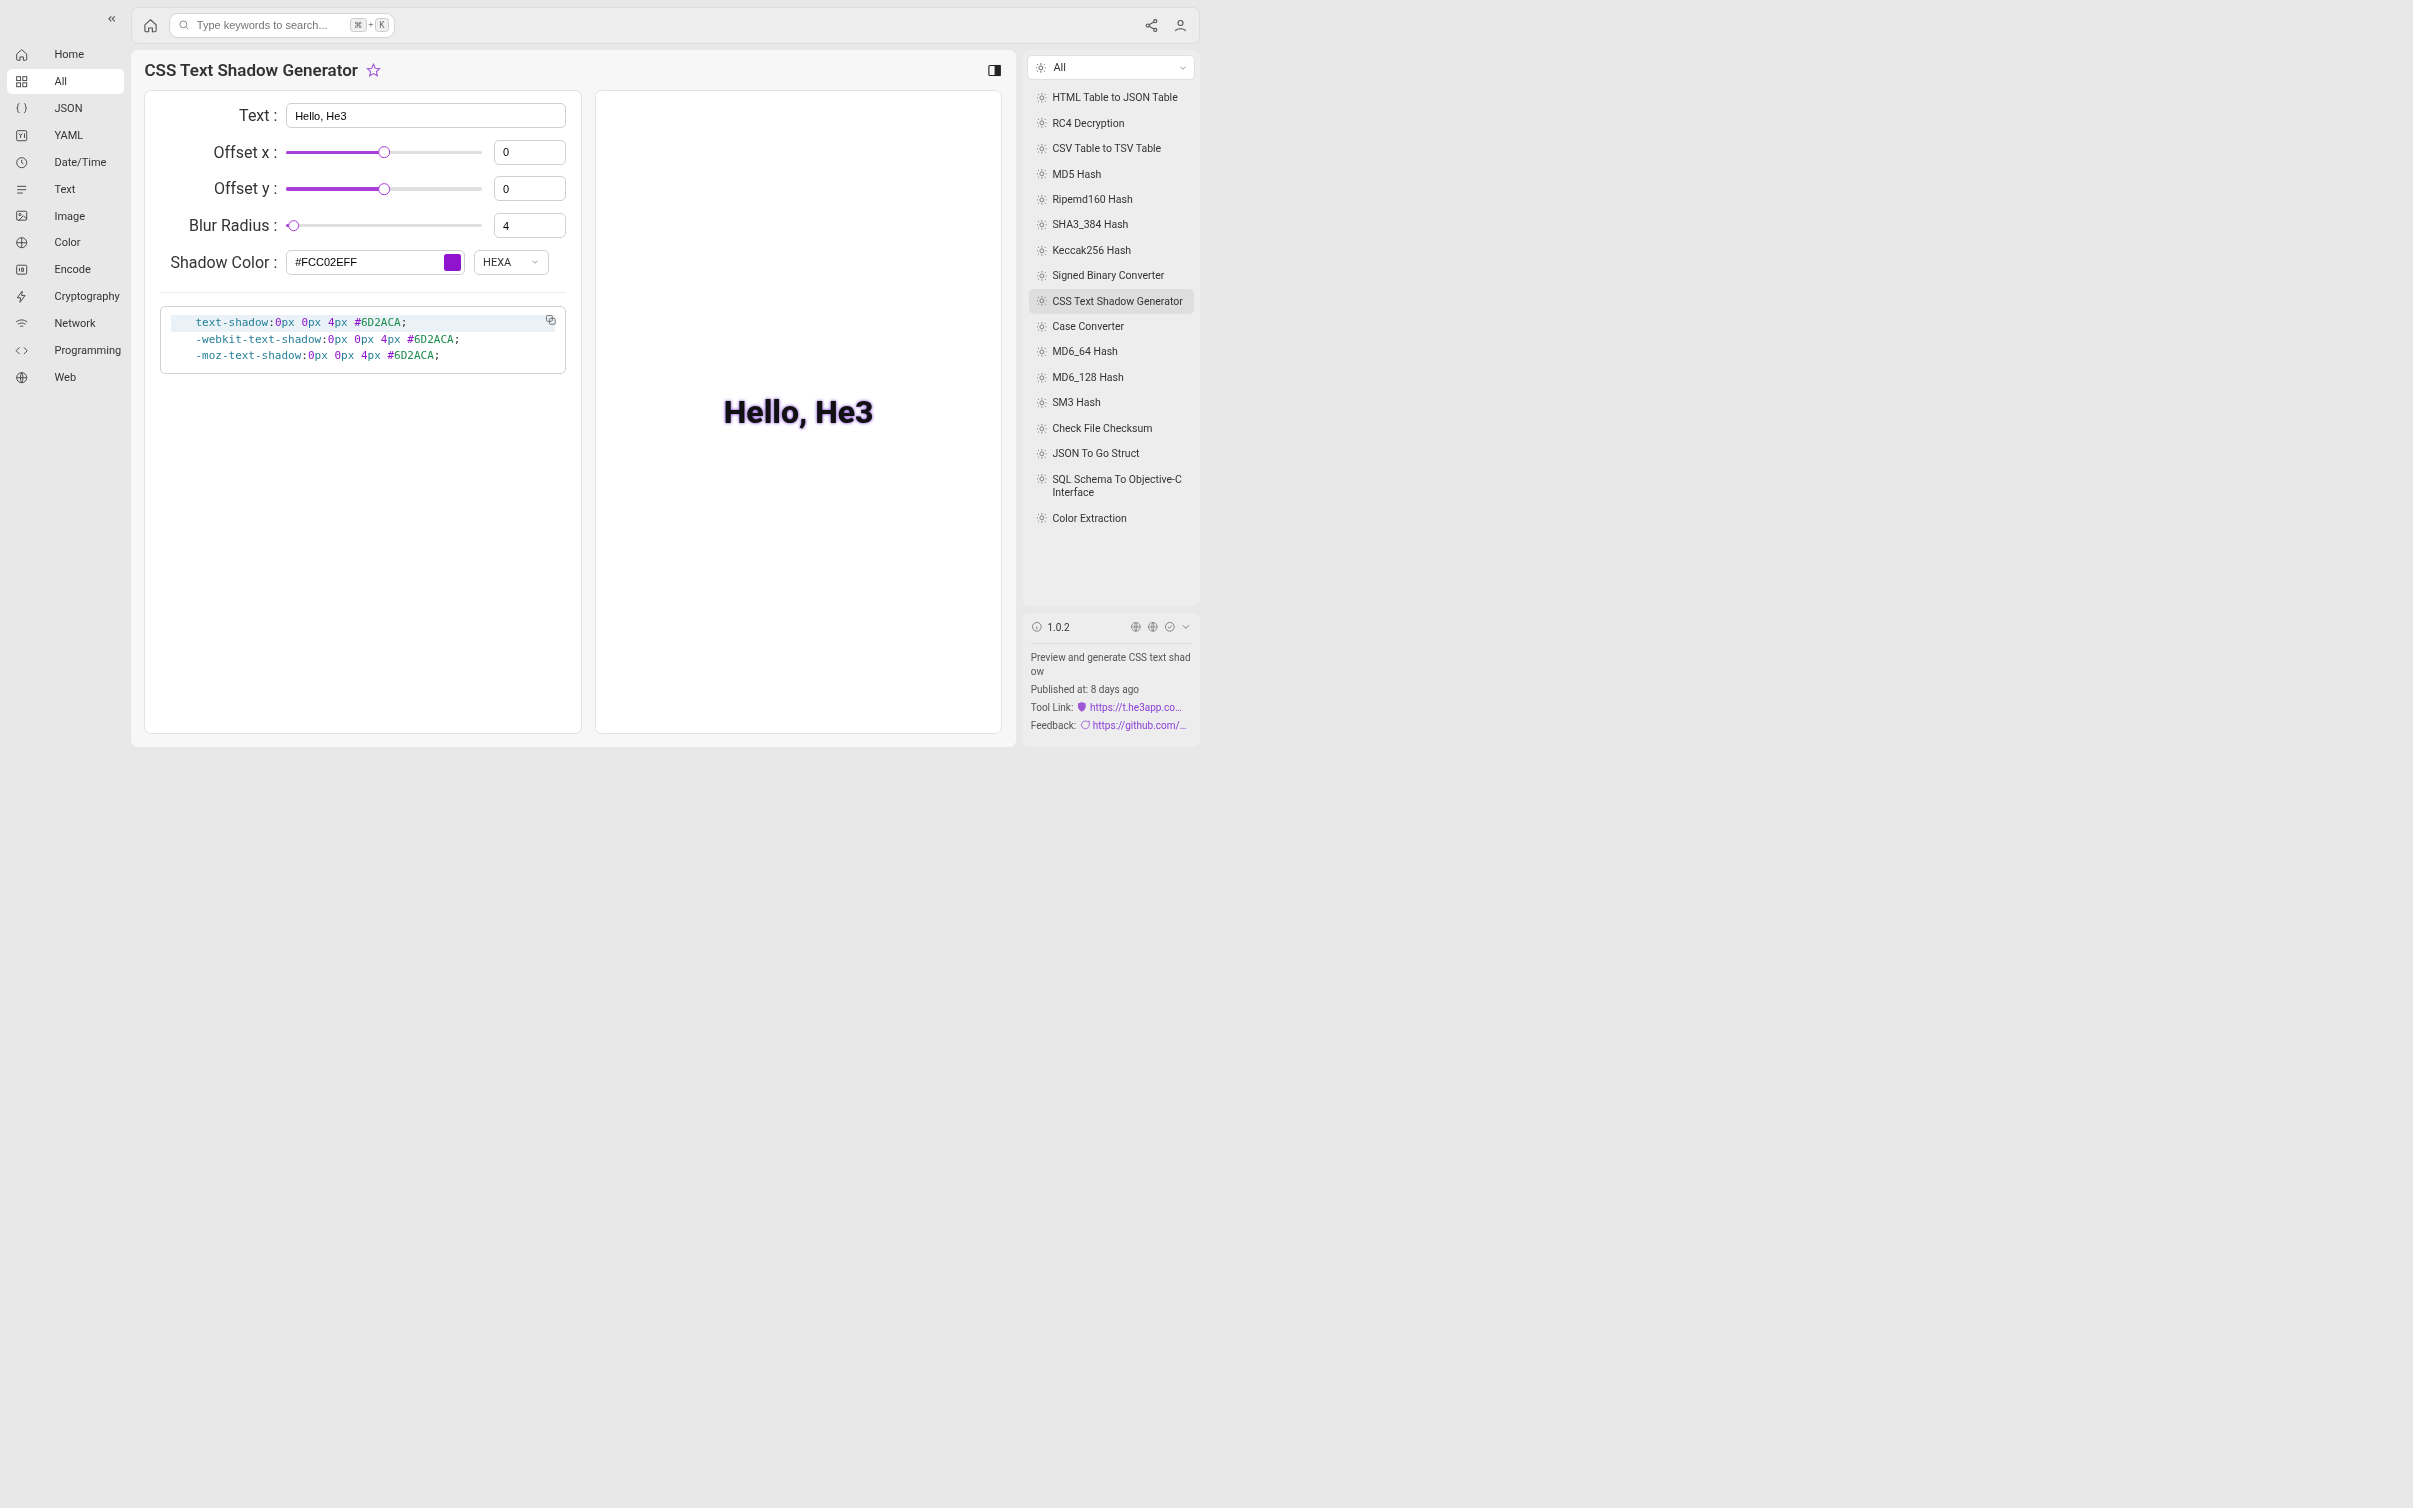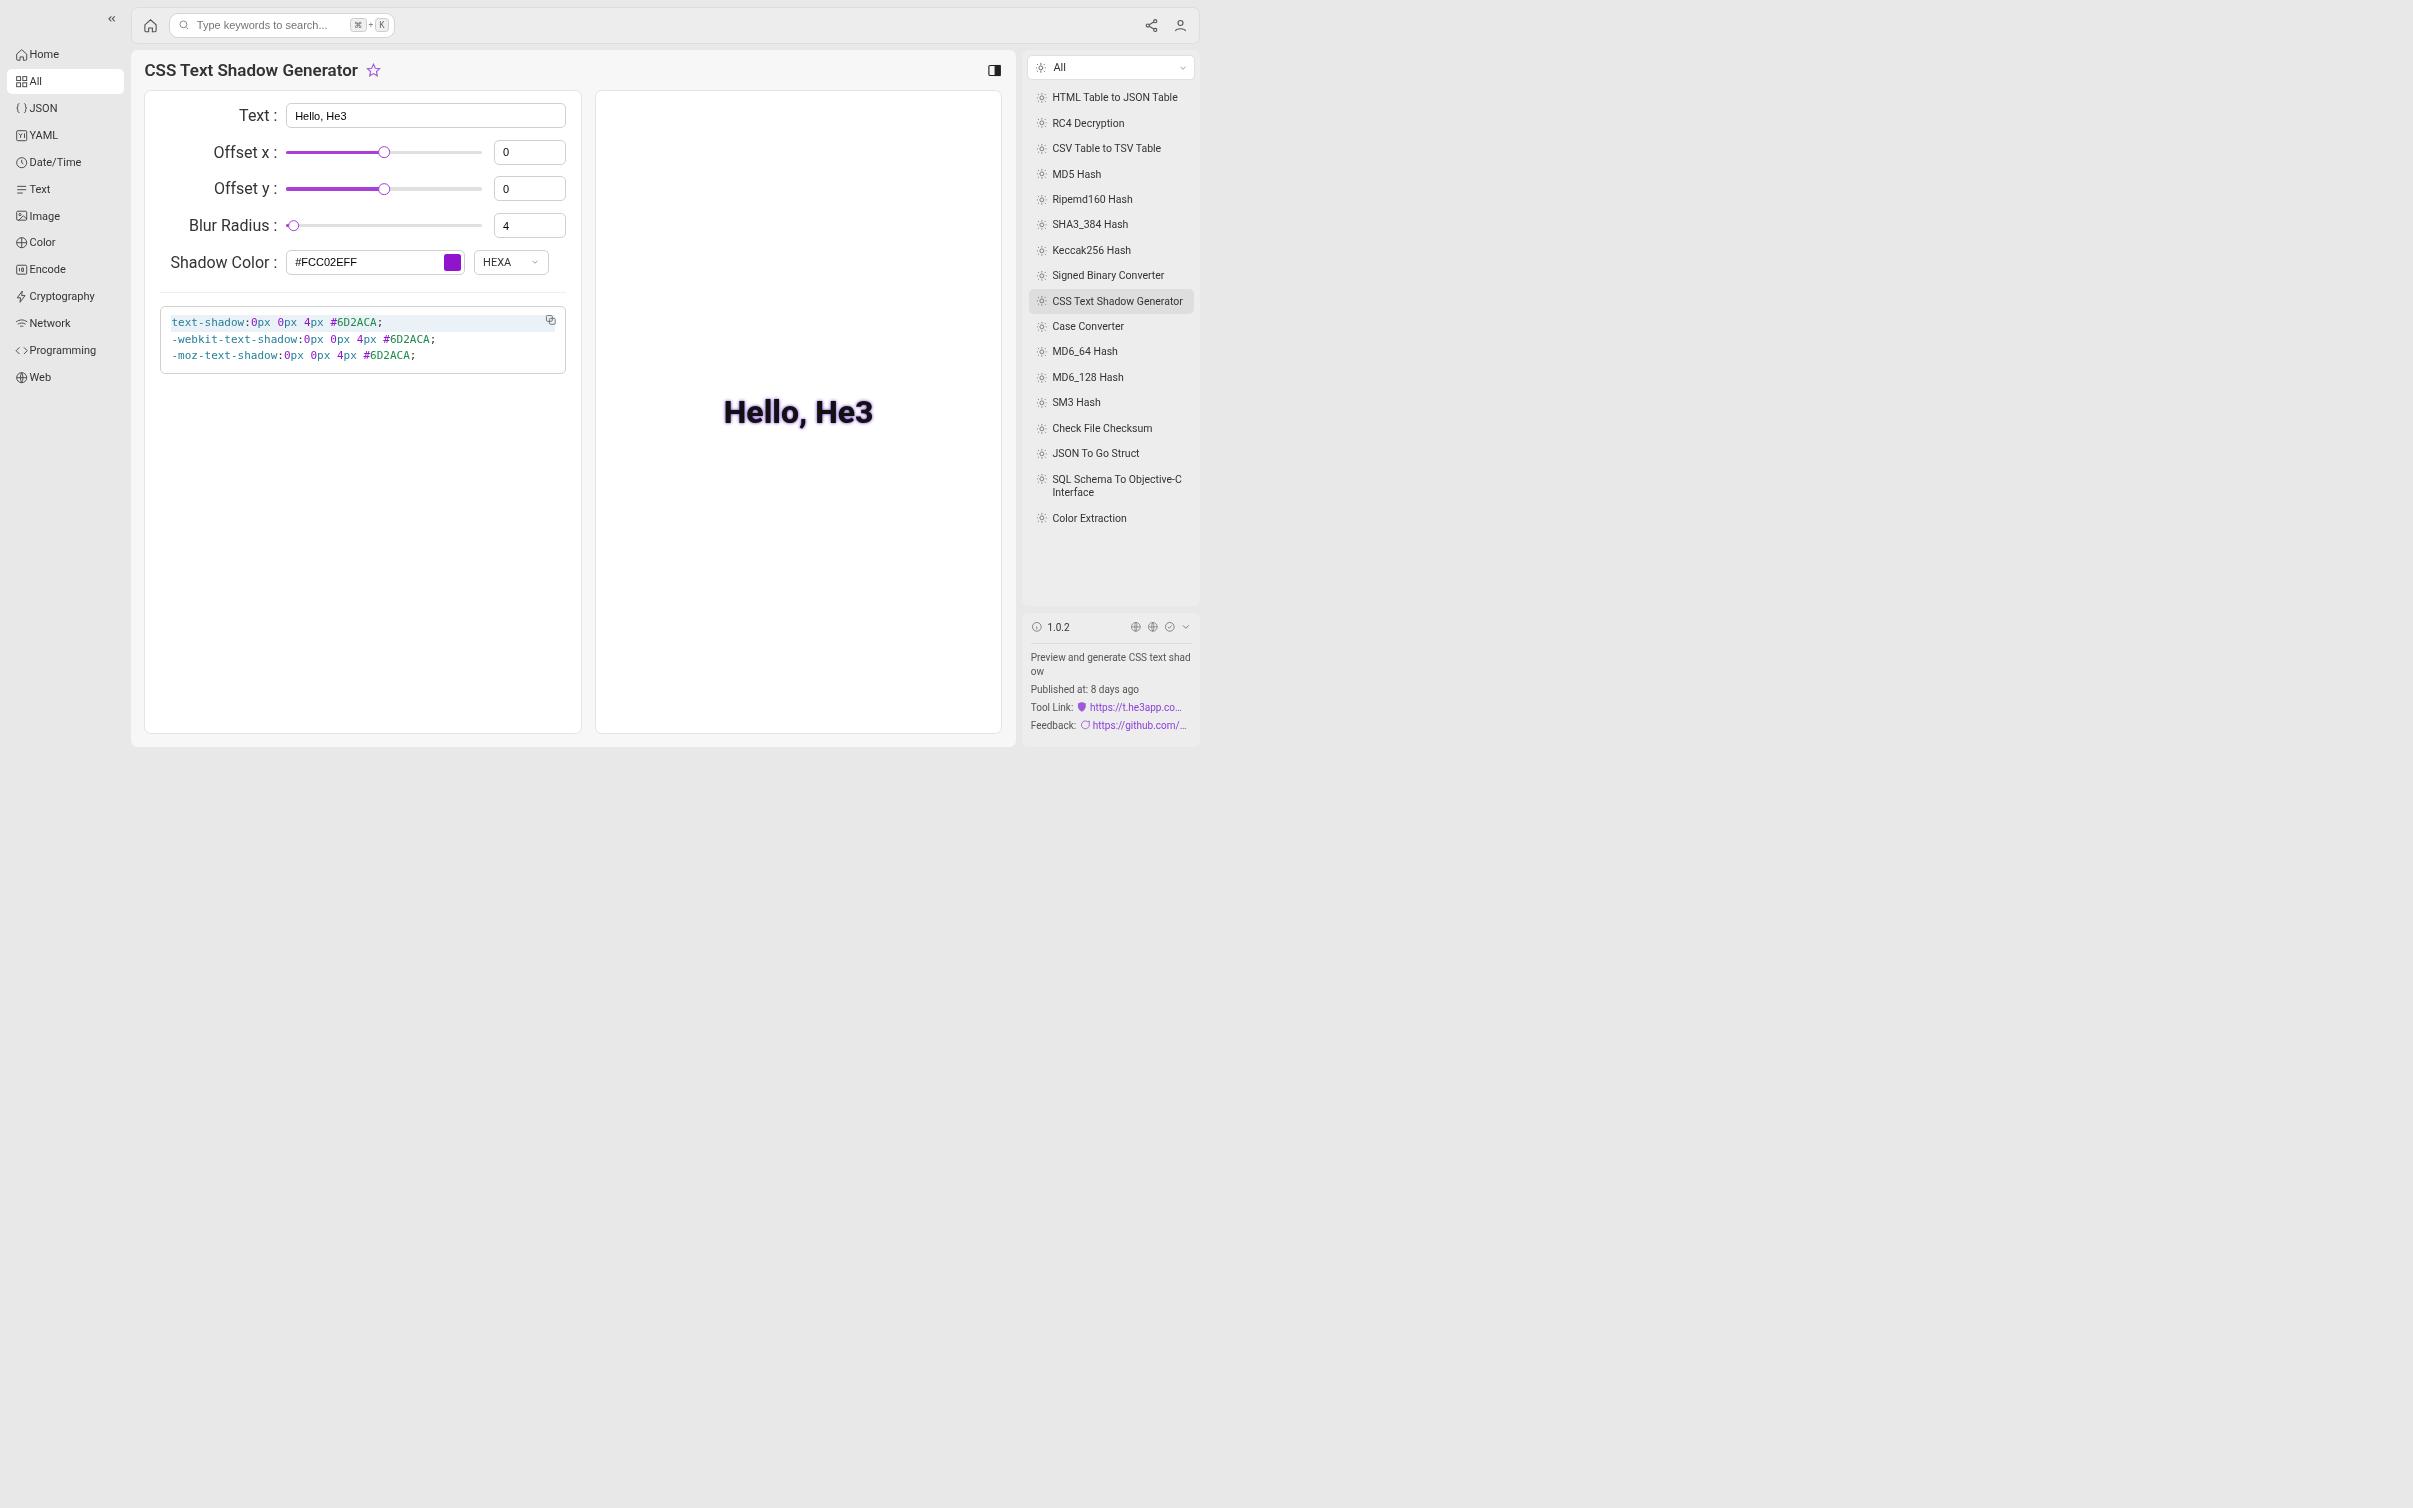--- a/index.html
+++ b/index.html
@@ -30,21 +30,21 @@
   height: 15px;
   display: flex;
   align-items: center;
   justify-content: center;
   cursor: pointer;
 }
 .sidebar-items { margin-top: 34px; }
 .sidebar-item {
   display: flex;
   align-items: center;
-  gap: 1px;
+  gap: 26px;
   padding: 5.9px 8.4px;
   border-radius: 5px;
   cursor: pointer;
   margin-bottom: 1.7px;
 }
 .sidebar-item.active { background: #fff; }
 .sb-icon { width: 13.4px; height: 13.4px; display: flex; align-items: center; justify-content: center; }
 
 
 .main-col { flex: 1; display: flex; flex-direction: column; padding: 6.7px 6.7px 6.7px 0; gap: 6.7px; }
@@ -214,21 +214,21 @@
 
 .code-box {
   border: 0.8px solid #d0d0d0;
   border-radius: 5px;
   padding: 8.4px 10px;
   font-family: ui-monospace, Menlo, Monaco, monospace;
   font-size: 11px;
   line-height: 1.5;
   position: relative;
 }
-.code-line { white-space: pre; }
+.code-line { white-space: pre; padding-left: 24px; }
 .code-line.hl { background: #eaf2f7; }
 .tok-prop { color: #267f99; }
 .tok-num { color: #9013ce; }
 .tok-unit { color: #267f99; }
 .tok-hex { color: #1b8a4a; }
 .tok-hash { color: #9013ce; }
 .copy-btn {
   position: absolute;
   top: 5px;
   right: 5px;

